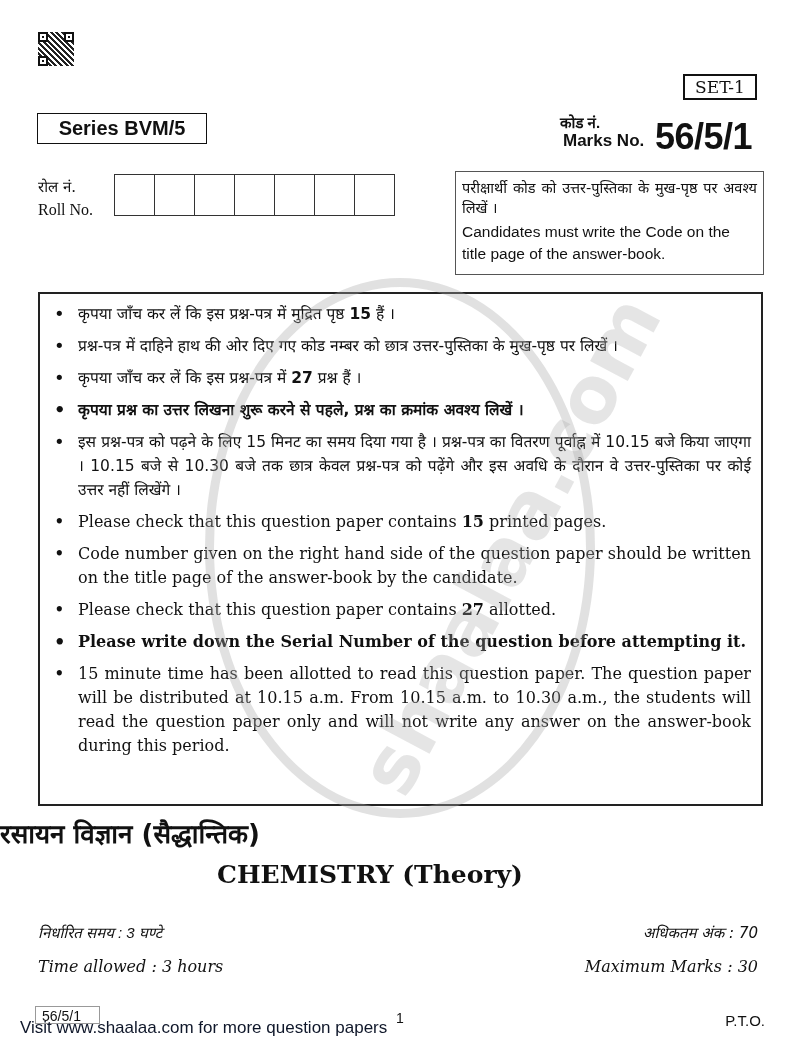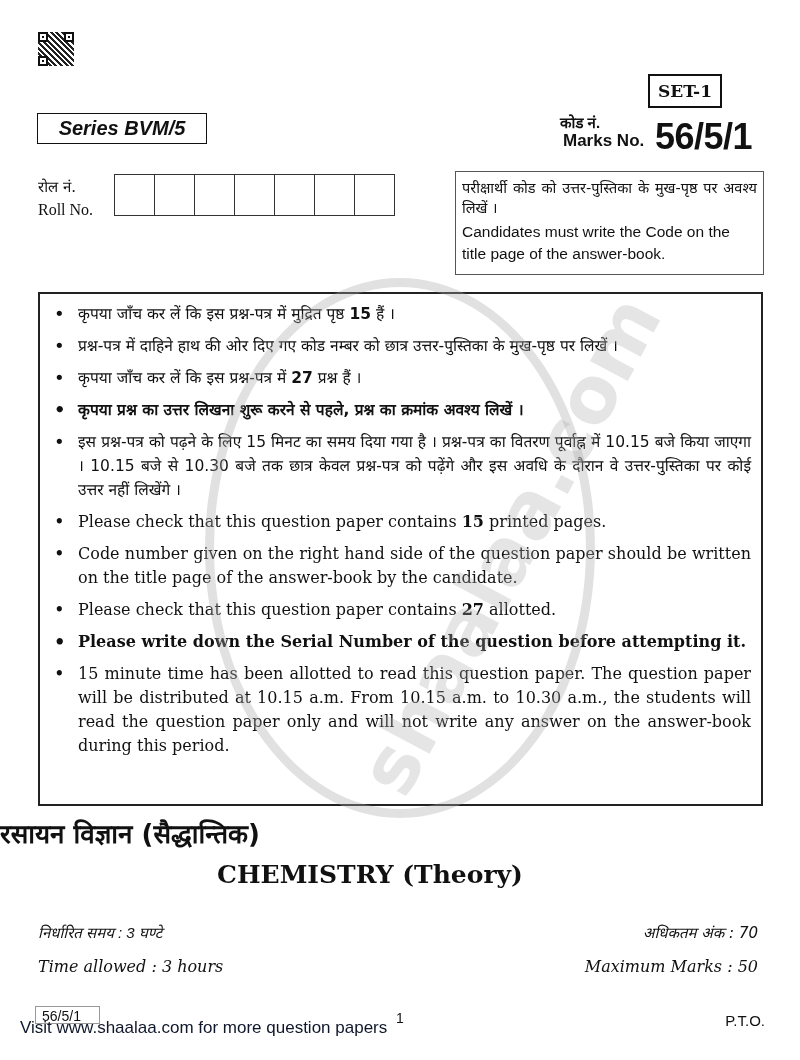--- a/index.html
+++ b/index.html
@@ -22,28 +22,28 @@
       linear-gradient(#fff,#fff) 2px 2px/6px 6px no-repeat,
       linear-gradient(#fff,#fff) 28px 2px/6px 6px no-repeat,
       linear-gradient(#fff,#fff) 2px 26px/6px 6px no-repeat; }
   .qr::before { content:""; position:absolute; inset:0; z-index:1;
     background:
       linear-gradient(#111,#111) 4px 4px/2px 2px no-repeat,
       linear-gradient(#111,#111) 30px 4px/2px 2px no-repeat,
       linear-gradient(#111,#111) 4px 28px/2px 2px no-repeat; }
 
   .set-box {
-    left: 648px; top: 74px; width: 74px; height: 34px; border: 2px solid #111;
-    font-family: "DejaVu Serif", serif; font-weight: bold; font-size: 17px;
+    left: 683px; top: 74px; width: 74px; height: 26px; border: 2px solid #111;
+    font-family: "DejaVu Serif", serif; font-weight: normal; font-size: 17px;
     display: flex; align-items: center; justify-content: center; box-sizing: border-box;
   }
   .series-box {
     left: 37px; top: 113px; width: 170px; height: 31px; border: 1.5px solid #111; box-sizing: border-box;
     font-family: "Liberation Sans", sans-serif; font-weight: bold; font-size: 20px;
-    display: flex; align-items: center; justify-content: center; font-style: italic;
+    display: flex; align-items: center; justify-content: center;
   }
   .code-hi { left: 560px; top: 112px; font-family: "Liberation Sans", sans-serif; font-weight: bold; font-size: 15px; }
   .code-en { left: 563px; top: 131px; font-family: "Liberation Sans", sans-serif; font-weight: bold; font-size: 17px; }
   .code-num { left: 655px; top: 116px; font-family: "Liberation Sans", sans-serif; font-weight: bold; font-size: 36px; letter-spacing: -0.5px; }
 
   .roll-hi { left: 38px; top: 176px; font-size: 15px; }
   .roll-en { left: 38px; top: 201px; font-size: 16px; font-family: "Liberation Serif", serif; }
   .roll-grid { left: 114px; top: 174px; display: flex; border-top: 1.5px solid #333; border-bottom: 1.5px solid #333; border-left: 1.5px solid #333; }
   .roll-cell { width: 40px; height: 40px; border-right: 1.5px solid #333; box-sizing: border-box; }
 
@@ -166,18 +166,18 @@
 
 <div class="abs watermark"></div>
 <div class="abs watermark-text">shaalaa.com</div>
 
 <div class="abs title-hi">रसायन विज्ञान (सैद्धान्तिक)</div>
 <div class="abs title-en">CHEMISTRY (Theory)</div>
 
 <div class="abs time-hi">निर्धारित समय : 3 घण्टे</div>
 <div class="abs time-en">Time allowed : 3 hours</div>
 <div class="abs marks-hi">अधिकतम अंक : 70</div>
-<div class="abs marks-en">Maximum Marks : 50</div>
+<div class="abs marks-en">Maximum Marks : 30</div>
 
 <div class="abs footer-code">56/5/1</div>
 <div class="abs footer-page">1</div>
 <div class="abs footer-pto">P.T.O.</div>
 <div class="abs footer-visit">Visit www.shaalaa.com for more question papers</div>
 
 </body></html>

